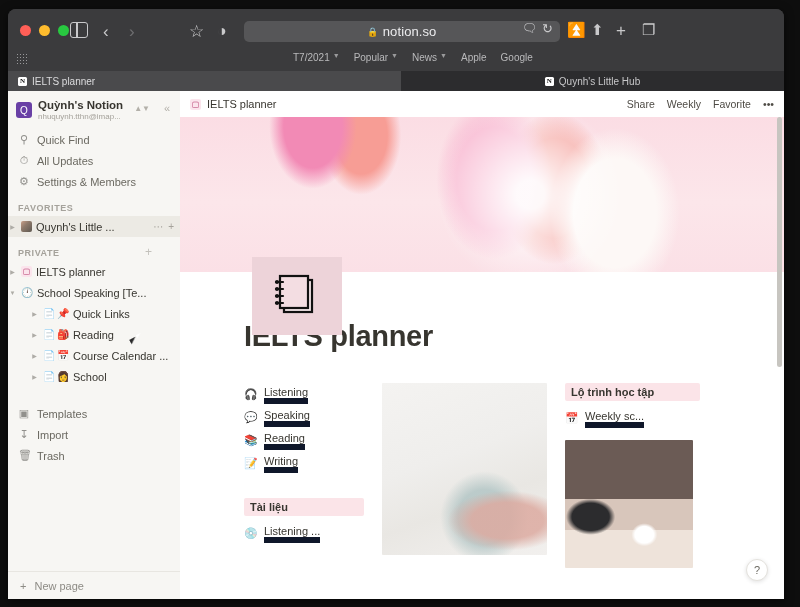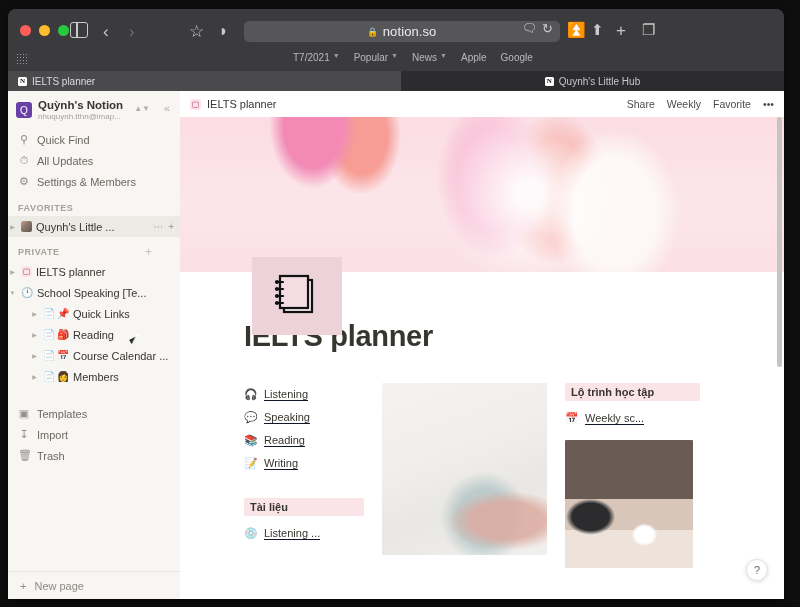--- a/index.html
+++ b/index.html
@@ -77,21 +77,21 @@
   .ws-text { display:flex; flex-direction:column; line-height:1.15; overflow:hidden; }
   .ws-name { font-size:11.5px; color:#37352f; font-weight:600; white-space:nowrap; }
   .ws-mail { font-size:8px; color:#a5a29b; white-space:nowrap; }
   .ws-updown { position:absolute; right:30px; top:13px; font-size:8px; color:#b3b0a9; }
   .ws-collapse { position:absolute; right:10px; top:11px; font-size:11px; color:#b3b0a9; }
 
   .nav-list { padding:4px 0 2px 0; }
   .nav-row { height:21px; display:flex; align-items:center; gap:7px; padding:0 10px; font-size:11px; color:#6b6961; cursor:default;}
   .nav-row .ico { width:12px; text-align:center; font-size:11px; color:#91908c; flex:none; }
 
-  .sec-head { display:flex; align-items:center; justify-content:space-between;
+  .sec-head { display:flex; align-items:flex-end; justify-content:space-between;
     padding:9px 28px 3px 10px; }
   .sec-title { font-size:9px; letter-spacing:.55px; color:#a5a29b; font-weight:600; }
   .plus-btn { font-size:12px; color:#c3c1bb; line-height:1; }
 
   .tree-row { height:21px; display:flex; align-items:center; gap:4px; font-size:11px; color:#37352f; position:relative; }
   .tree-row .tri { width:9px; font-size:6px; color:#aeaca6; flex:none; text-align:center; }
   .tree-row .em { font-size:10px; flex:none; width:12px; text-align:center; }
   .tree-row .pg { font-size:10px; color:#b6b4ae; flex:none; width:10px; text-align:center; }
   .tree-row .lbl { white-space:nowrap; overflow:hidden; text-overflow:ellipsis; }
   .tree-row.fav { background:#eceae4; }
@@ -130,21 +130,21 @@
   .pageicon { position:absolute; left:72px; top:-63px; width:90px; height:78px;
     background:#edd3d9; display:flex; align-items:center; justify-content:center; }
   .pagetitle { font-size:29px; font-weight:700; color:#37352f; margin:48px 0 0 64px; letter-spacing:-.3px; }
 
   .cols { display:flex; gap:18px; margin:30px 0 0 64px; }
   .col { }
   .col-a { width:120px; } .col-b { width:165px; } .col-c { width:135px; }
   .cb-title { background:#fbe4e8; color:#37352f; font-size:11px; font-weight:600;
     padding:3px 6px; border-radius:2px; margin-bottom:6px; }
   .cb-item { display:flex; align-items:center; gap:7px; height:23px; font-size:11px; color:#37352f; }
-  .cb-item .t { border-bottom:1px solid #0f172a; }
+  .cb-item .t { border-bottom:6px solid #0f172a; }
   .cb-em { width:13px; text-align:center; font-size:11px; flex:none; }
 
   .photo { width:165px; height:172px; border-radius:1px; }
   .photo-desk {
     background:
       radial-gradient(ellipse 60px 30px at 76% 80%, rgba(220,170,160,.85) 0 60%, rgba(220,170,160,0) 100%),
       radial-gradient(ellipse 44px 46px at 62% 78%, rgba(176,196,196,.8) 0 60%, rgba(176,196,196,0) 100%),
       linear-gradient(160deg,#f4f3f1 0%, #efeeec 42%, #e9e7e3 66%, #f2f0ee 100%),
       linear-gradient(90deg,#e8e4de 0 18%, #f6f5f3 18% 100%);
   }
@@ -306,21 +306,21 @@
           <div class="tree-row lvl1">
             <span class="tri">▶</span>
             <span class="pg">📄</span>
             <span class="em">📅</span>
             <span class="lbl">Course Calendar ...</span>
           </div>
           <div class="tree-row lvl1">
             <span class="tri">▶</span>
             <span class="pg">📄</span>
             <span class="em">👩</span>
-            <span class="lbl">Members</span>
+            <span class="lbl">School</span>
           </div>
         </div>
 
         <div class="nav-list" style="margin-top:12px;">
           <div class="nav-row">
             <span class="ico">▣</span>
             <span>Templates</span>
           </div>
           <div class="nav-row">
             <span class="ico">↧</span>

